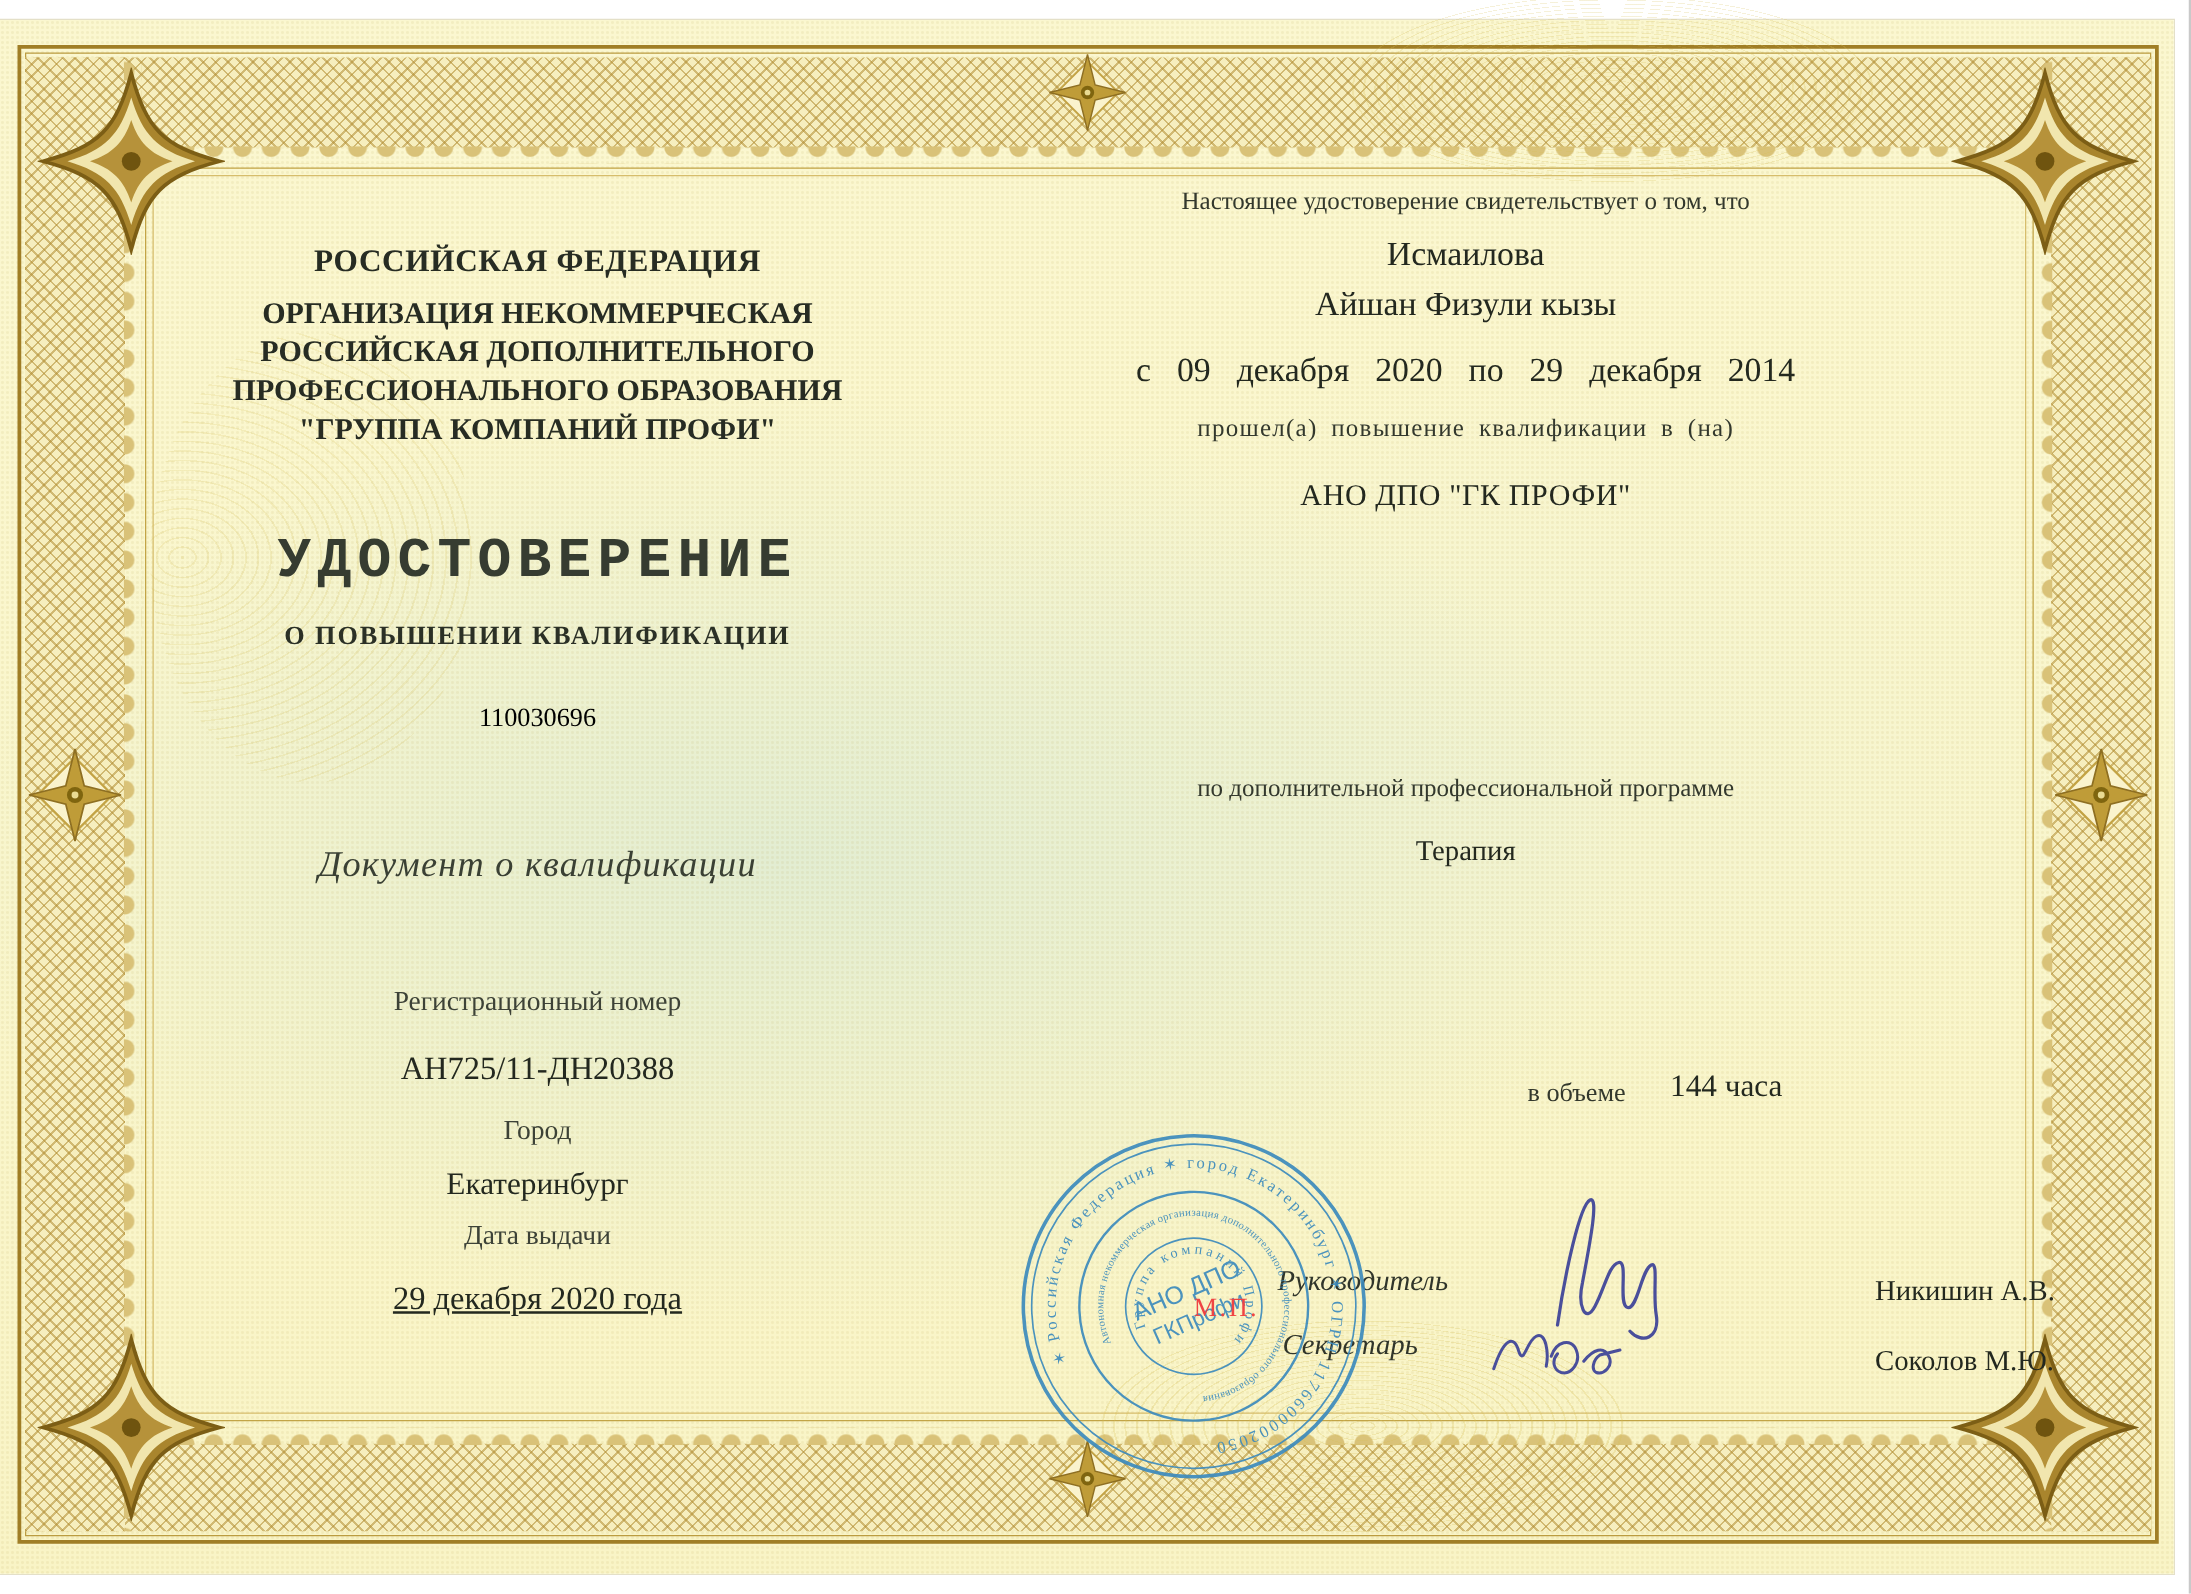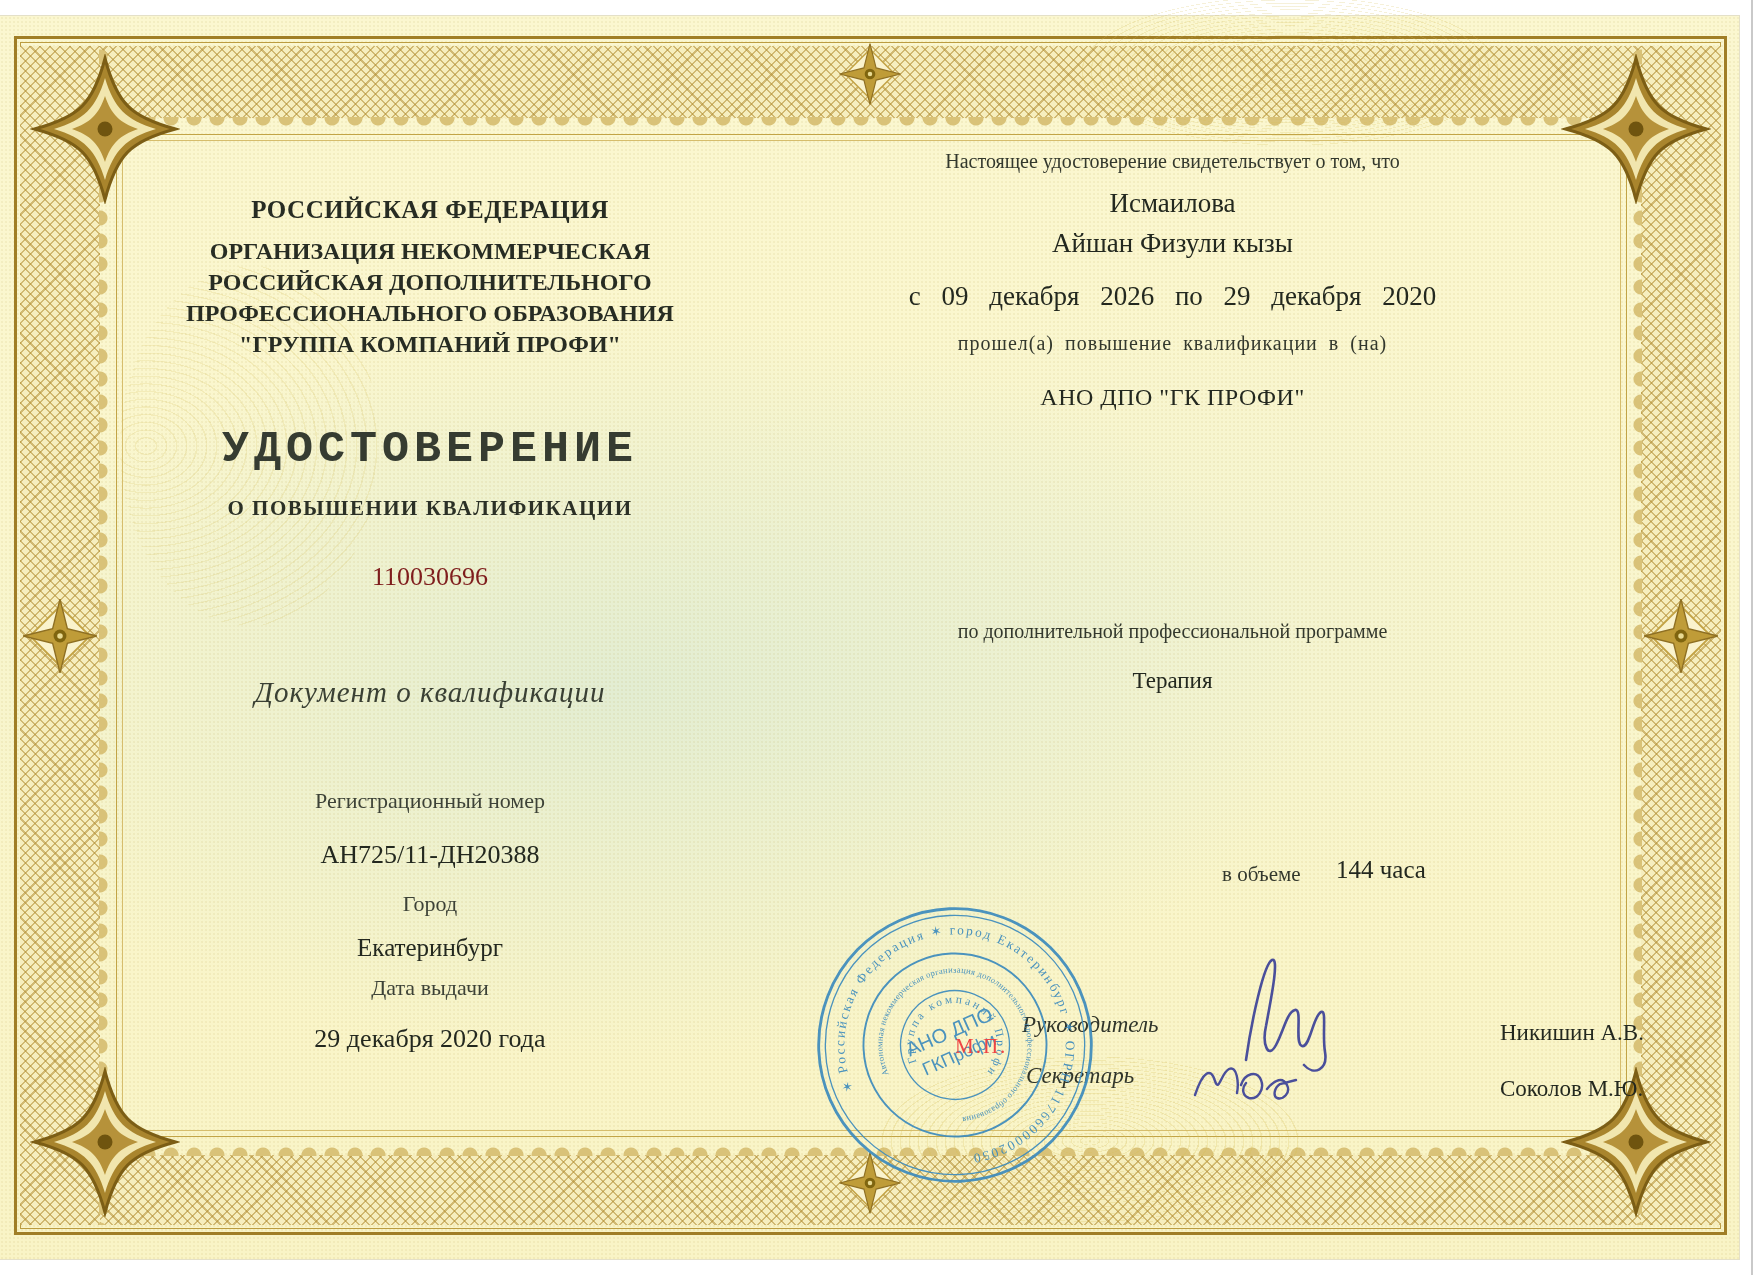--- a/index.html
+++ b/index.html
@@ -66,28 +66,28 @@
   .swirl-3{left:120px;top:250px;width:260px;height:360px;opacity:.22;
     background:repeating-radial-gradient(ellipse at 10% 50%, rgba(209,186,82,.8) 0 1.5px, rgba(209,186,82,0) 1.5px 10px);}
   
   .t{position:absolute;text-align:center;}
   .col-left{left:125px;width:610px;}
   .col-right{left:880px;width:585px;}
   .country{top:196px;font-size:25px;font-weight:700;letter-spacing:.5px;color:#272c23;}
   .org{top:236px;font-size:24px;font-weight:700;line-height:31px;color:#272c23;}
   .doc-title{top:424px;font-size:45px;font-weight:700;letter-spacing:5px;color:#363c31;font-family:Liberation Mono, monospace;}
   .doc-subtitle{top:496px;font-size:21px;font-weight:600;letter-spacing:1.5px;color:#2b3026;}
-  .blank-number{top:562px;font-size:26px;color:#7f1d1d;}
+  .blank-number{top:562px;font-size:21px;color:#000000;}
   .doc-kind{top:676px;font-size:29px;font-style:italic;letter-spacing:1px;color:#3a4034;}
   .reg-label{top:788px;font-size:22px;color:#3d4237;}
   .reg-number{top:840px;font-size:26px;color:#23281f;}
   .city-label{top:891px;font-size:22px;color:#3d4237;}
   .city{top:934px;font-size:25px;color:#23281f;}
   .date-label{top:975px;font-size:22px;color:#3d4237;}
-  .issue-date{top:1024px;font-size:26px;color:#23281f;}
+  .issue-date{top:1024px;font-size:26px;color:#23281f;text-decoration:underline;}
   .intro{top:150px;font-size:20px;color:#33382d;}
   .holder-1{top:188px;font-size:27px;color:#23281f;}
   .holder-2{top:228px;font-size:27px;color:#23281f;}
   .period{top:281px;font-size:27px;word-spacing:14px;color:#23281f;}
   .completed{top:332px;font-size:20px;letter-spacing:1px;word-spacing:5px;color:#33382d;}
   .institution{top:384px;font-size:24px;letter-spacing:.5px;color:#23281f;}
   .program-label{top:620px;font-size:20px;color:#33382d;}
   .program{top:668px;font-size:23px;color:#23281f;}
   .volume-label{position:absolute;left:1222px;top:862px;font-size:21px;color:#33382d;}
   .volume-value{position:absolute;left:1336px;top:856px;font-size:25px;color:#23281f;}
@@ -206,21 +206,21 @@
 <div class="t col-left reg-label">Регистрационный номер</div>
 <div class="t col-left reg-number">АН725/11-ДН20388</div>
 <div class="t col-left city-label">Город</div>
 <div class="t col-left city">Екатеринбург</div>
 <div class="t col-left date-label">Дата выдачи</div>
 <div class="t col-left issue-date">29 декабря 2020 года</div>
 
 <div class="t col-right intro">Настоящее удостоверение свидетельствует о том, что</div>
 <div class="t col-right holder-1">Исмаилова</div>
 <div class="t col-right holder-2">Айшан Физули кызы</div>
-<div class="t col-right period">с 09 декабря 2026 по 29 декабря 2020</div>
+<div class="t col-right period">с 09 декабря 2020 по 29 декабря 2014</div>
 <div class="t col-right completed">прошел(а) повышение квалификации в (на)</div>
 <div class="t col-right institution">АНО ДПО "ГК ПРОФИ"</div>
 <div class="t col-right program-label">по дополнительной профессиональной программе</div>
 <div class="t col-right program">Терапия</div>
 <div class="volume-label">в объеме</div>
 <div class="volume-value">144 часа</div>
 
 <div class="sig-label head-label">Руководитель</div>
 <div class="sig-label secretary-label">Секретарь</div>
 <div class="sig-name head-name">Никишин А.В.</div>

